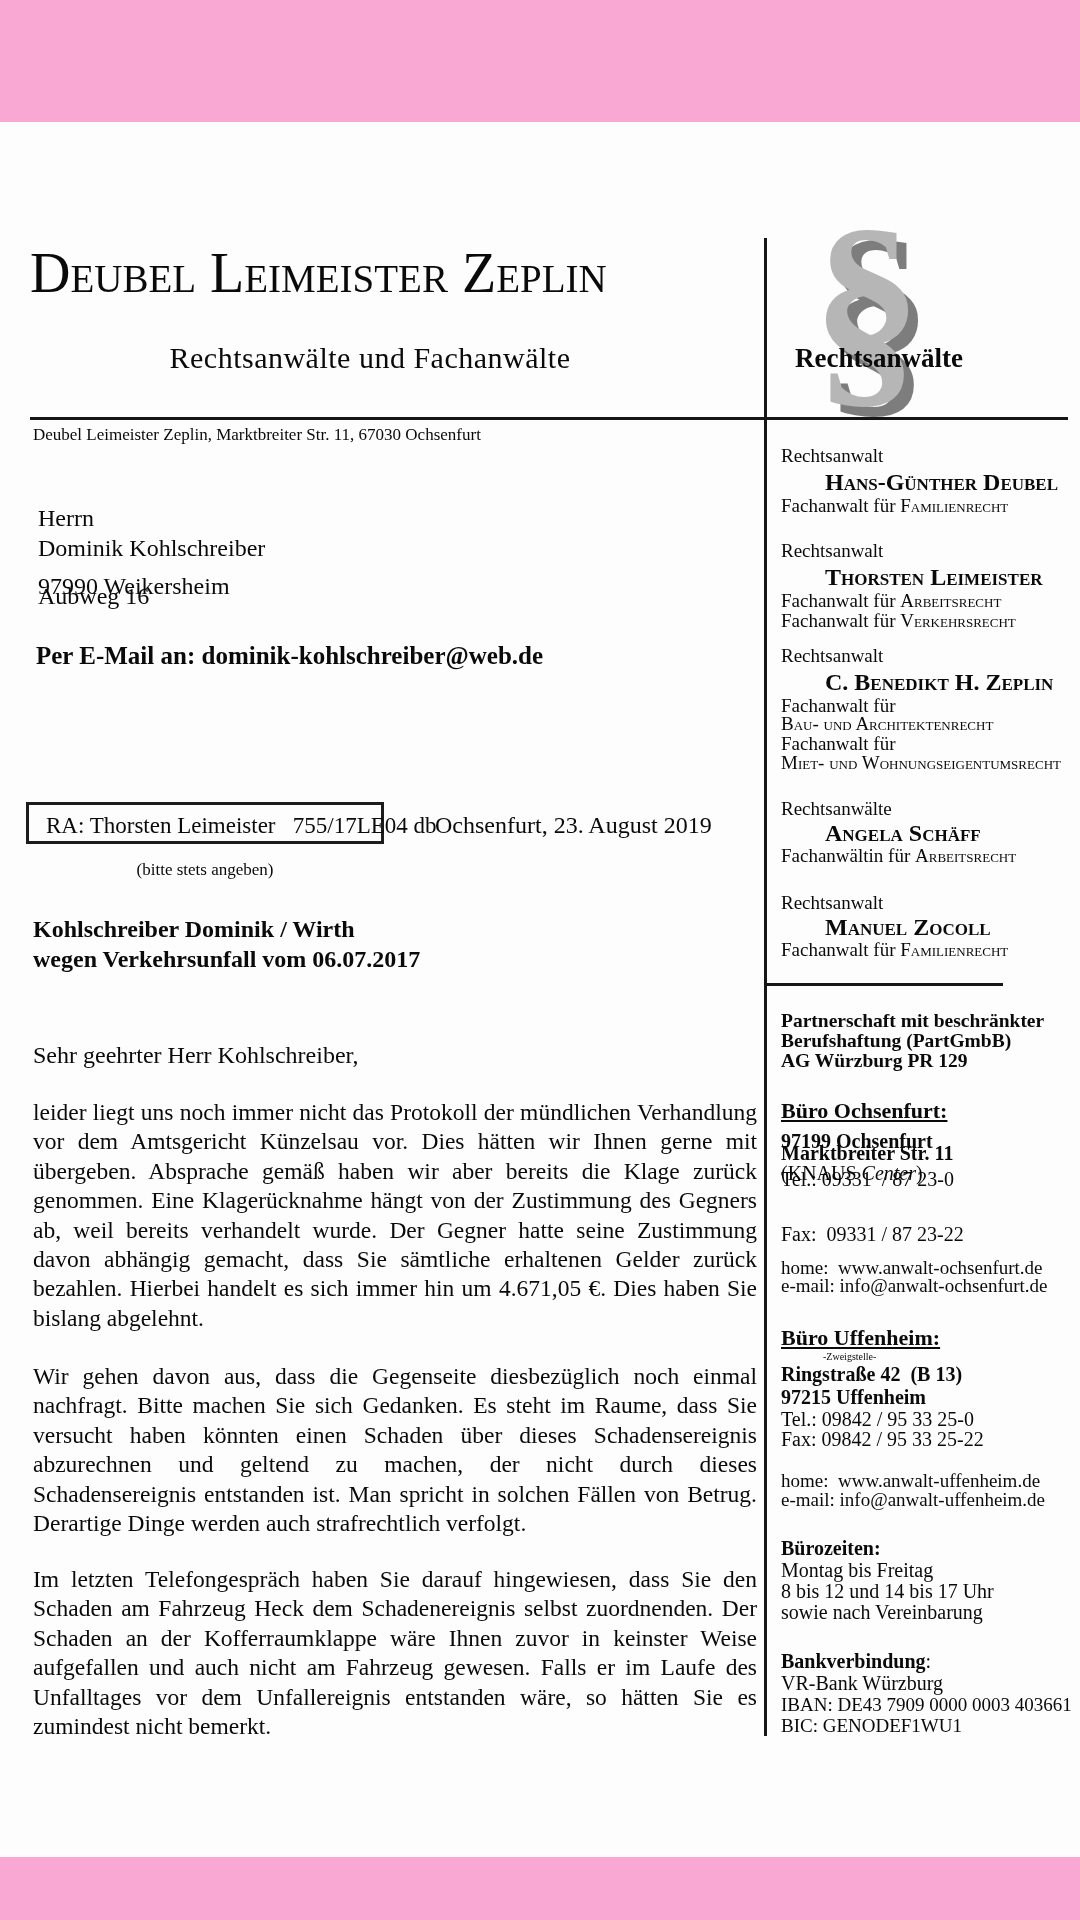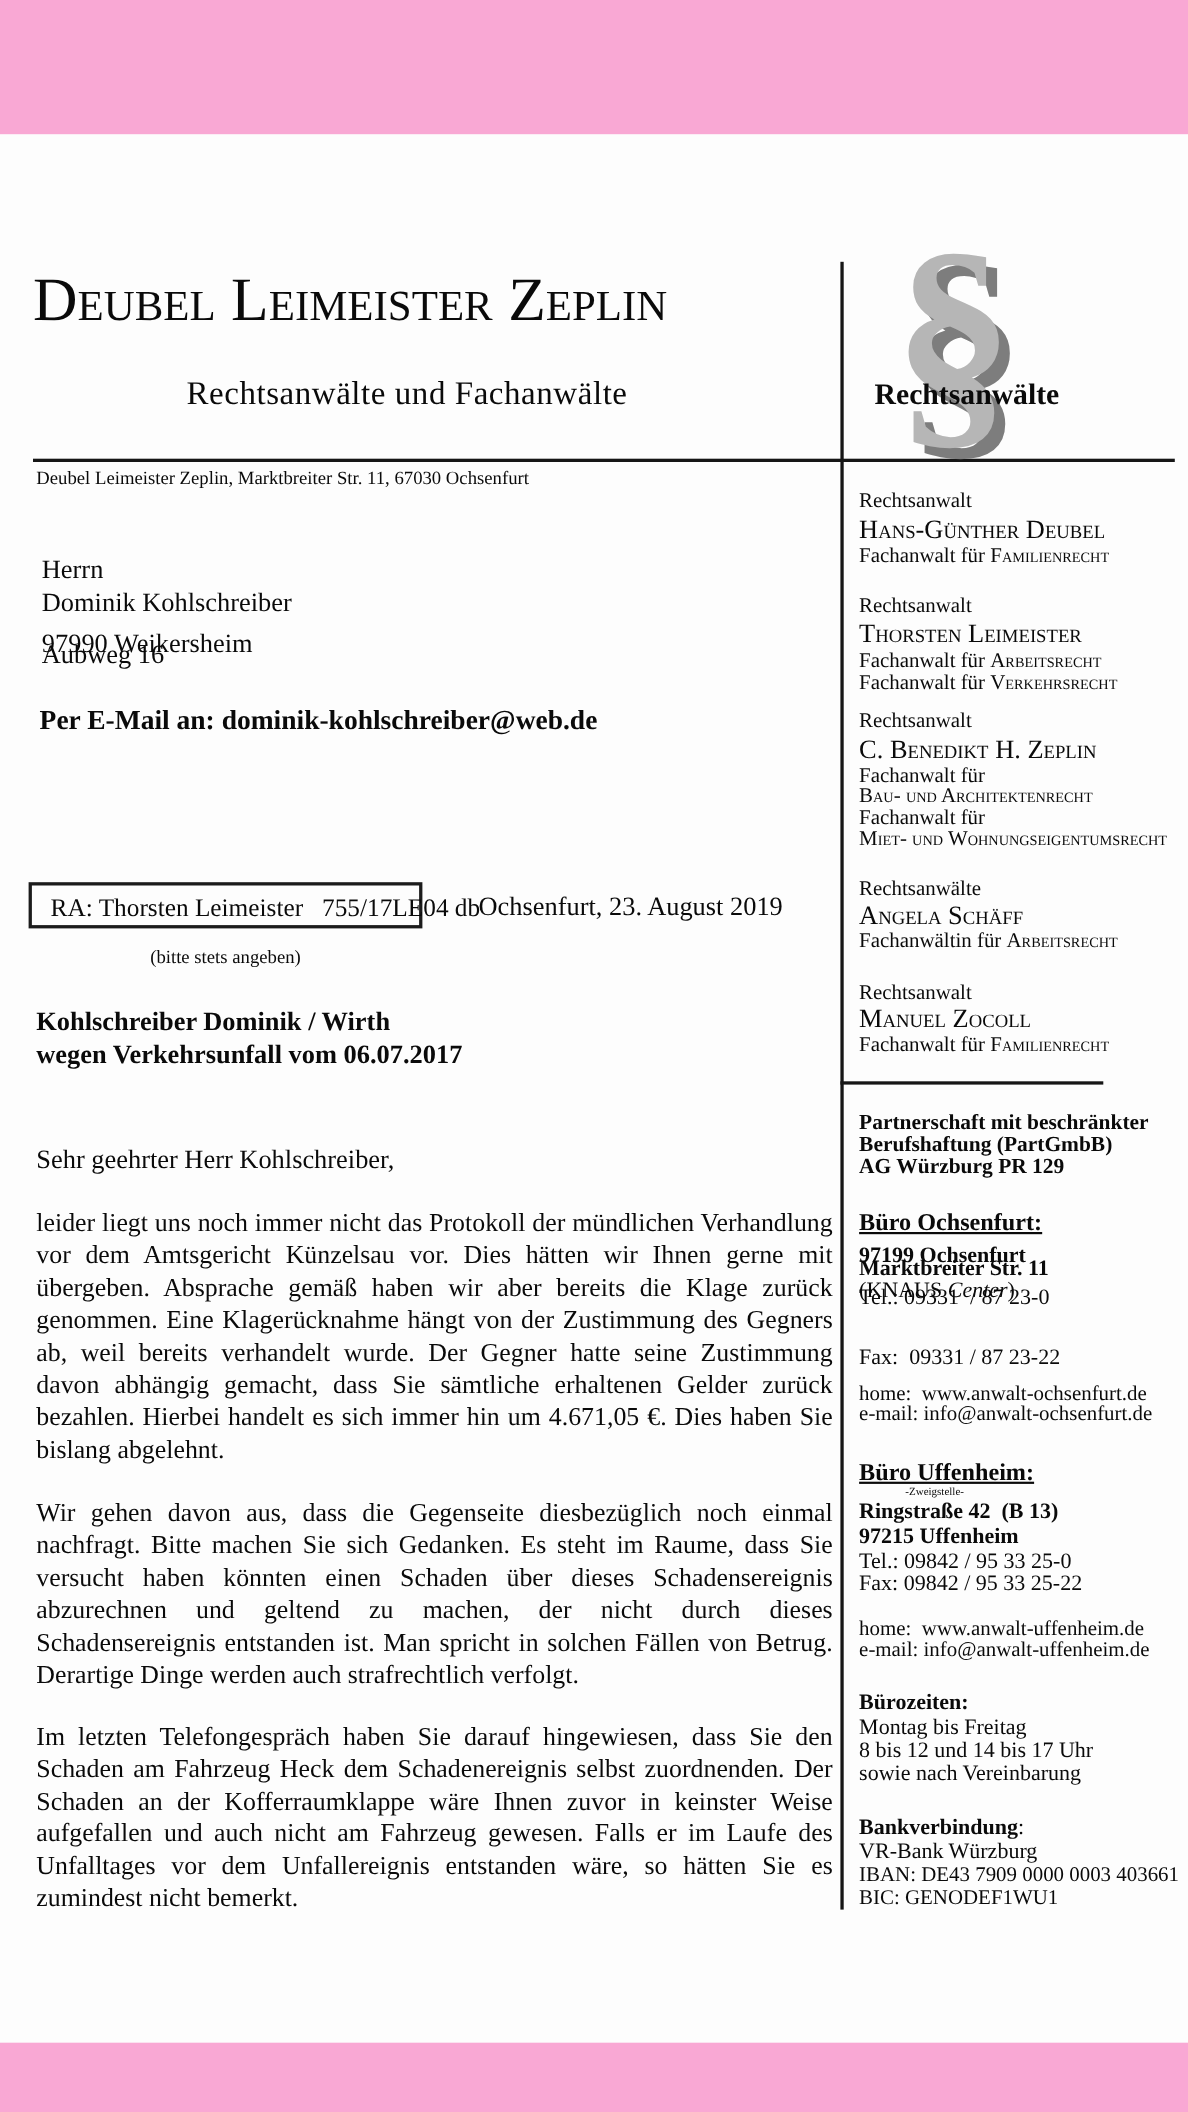--- a/index.html
+++ b/index.html
@@ -19,21 +19,21 @@
   .firm-title{font-size:56px;font-variant:small-caps;line-height:1;letter-spacing:0px;}
   .subtitle-wrap{position:absolute;left:30px;top:219px;width:680px;text-align:center;}
   .subtitle{font-size:30px;letter-spacing:0.5px;}
   .hrule{position:absolute;background:#161616;}
   .vrule{position:absolute;background:#161616;}
   .logo-sign{position:absolute;left:812px;top:74px;font-size:220px;line-height:1;font-weight:bold;
              color:#b6b6b6;text-shadow:10px 10px 0 #7d7d7d;z-index:1;}
   .logo-caption{position:absolute;left:795px;top:221px;font-size:27px;font-weight:bold;z-index:2;}
   .ref-box{position:absolute;left:26px;top:680px;width:358px;height:42px;border:3px solid #1c1c1c;box-sizing:border-box;}
   .ref-note{position:absolute;left:26px;top:738px;width:358px;text-align:center;font-size:17px;}
-  .att-name{font-size:24px;font-weight:normal;font-variant:small-caps;}
+  .att-name{font-size:24px;font-weight:bold;font-variant:small-caps;margin-left:44px;}
   .para{position:absolute;left:33px;width:724px;font-size:23.5px;line-height:29.4px;text-align:justify;}
   .office-h{font-size:22px;font-weight:bold;text-decoration:underline;}
 </style>
 </head>
 <body>
 
 <div id="stage">
   <div id="page">
 
     <div class="ln firm-title" style="left:30px;top:123px;">Deubel Leimeister Zeplin</div>

